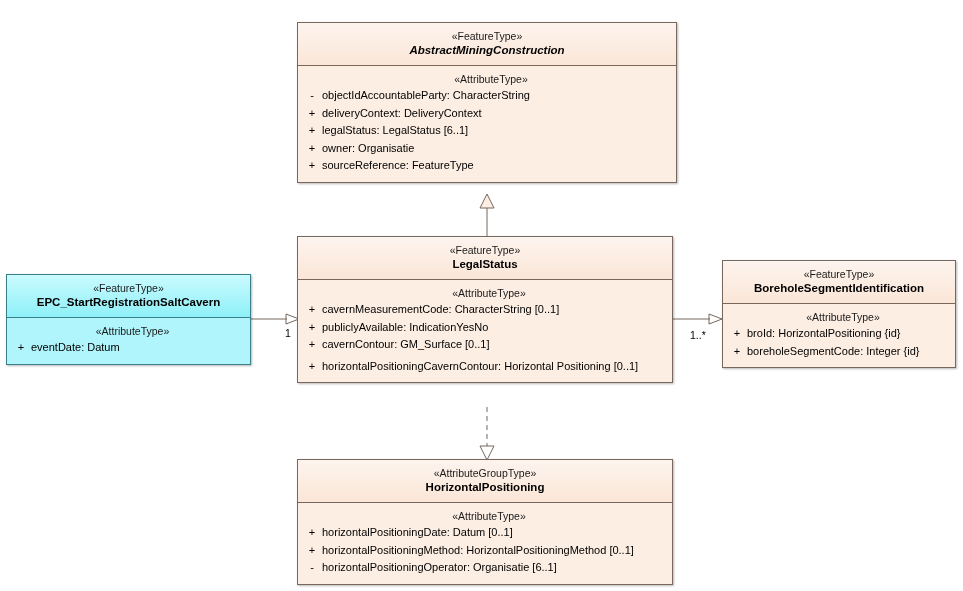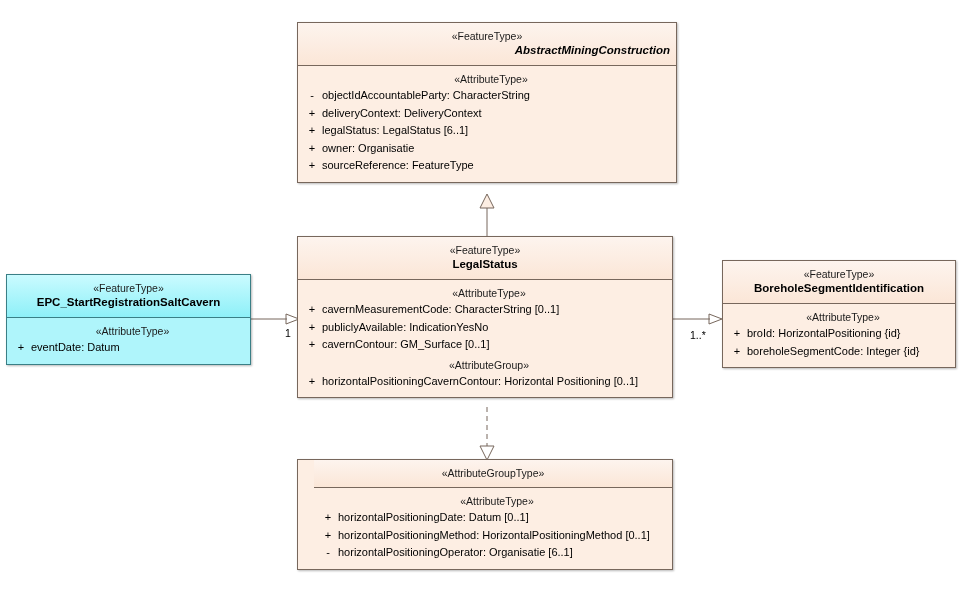--- a/index.html
+++ b/index.html
@@ -55,21 +55,20 @@
   }
   .umlbox .name {
     font-size: 11.5px;
     font-weight: bold;
     color: #000;
     line-height: 15px;
     white-space: nowrap;
   }
   .umlbox .name.italic {
     font-style: italic;
-    text-align: right;
   }
   .umlbox .sep {
     height: 1px;
     background: #77675c;
     font-size: 0;
     line-height: 0;
   }
   .umlbox.cyan .sep {
     background: #3a7f86;
   }
@@ -183,21 +182,20 @@
       <div class="attr">
         <span class="vis">+</span>
         <span class="attrtext">publiclyAvailable: IndicationYesNo</span>
       </div>
       <div class="attr">
         <span class="vis">+</span>
         <span class="attrtext">cavernContour: GM_Surface [0..1]</span>
       </div>
     </div>
     <div class="compart" style="padding-top:2px;">
-      <div class="grouplabel">«AttributeGroup»</div>
       <div class="attr">
         <span class="vis">+</span>
         <span class="attrtext">horizontalPositioningCavernContour: Horizontal Positioning [0..1]</span>
       </div>
     </div>
   </div>
 
   <div class="umlbox cyan" style="left:6px; top:258px; width:245px;">
     <div class="head">
       <div class="stereo">«FeatureType»</div>
@@ -225,23 +223,24 @@
         <span class="vis">+</span>
         <span class="attrtext">broId: HorizontalPositioning {id}</span>
       </div>
       <div class="attr">
         <span class="vis">+</span>
         <span class="attrtext">boreholeSegmentCode: Integer {id}</span>
       </div>
     </div>
   </div>
 
-  <div class="umlbox" style="left:297px; top:443px; width:376px;padding-left:16px;">
+  <div class="umlbox" style="left:297px; top:443px; width:376px;">
     <div class="head">
       <div class="stereo">«AttributeGroupType»</div>
+      <div class="name">HorizontalPositioning</div>
     </div>
     <div class="sep"></div>
     <div class="compart">
       <div class="grouplabel">«AttributeType»</div>
       <div class="attr">
         <span class="vis">+</span>
         <span class="attrtext">horizontalPositioningDate: Datum [0..1]</span>
       </div>
       <div class="attr">
         <span class="vis">+</span>

